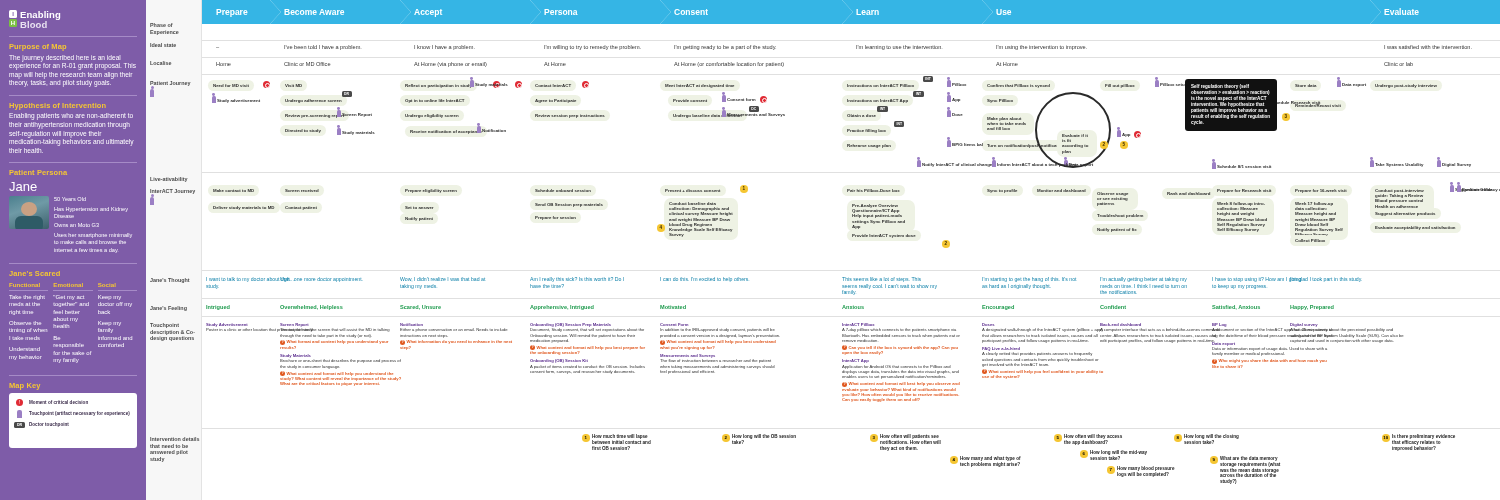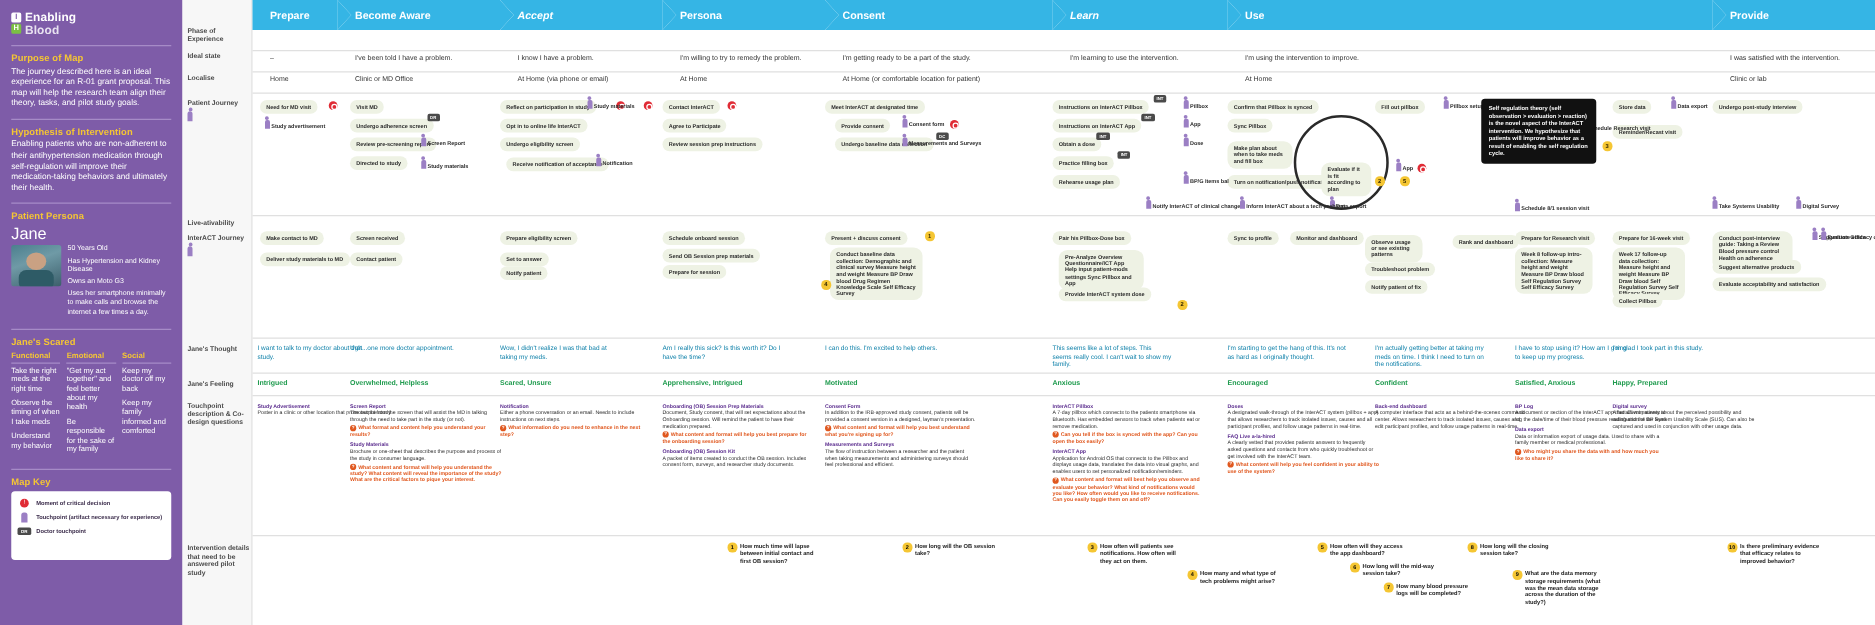--- a/index.html
+++ b/index.html
@@ -204,35 +204,35 @@
   <div class="hline" style="top:316px"></div>
   <div class="hline" style="top:428px"></div>
 
   <div id="phases">
       <div class="chev first" style="left: 0px; width: 68px; z-index: 20;"><span>Prepare</span></div>
       <div class="ideal" style="left: 14px;">–</div>
       <div class="locale" style="left: 14px;">Home</div>
       <div class="chev" style="left: 68px; width: 130px; z-index: 19;"><span>Become Aware</span></div>
       <div class="ideal" style="left: 82px;">I've been told I have a problem.</div>
       <div class="locale" style="left: 82px;">Clinic or MD Office</div>
-      <div class="chev" style="left: 198px; width: 130px; z-index: 18; font-style: italic;"><span>Accept</span></div>
+      <div class="chev" style="left: 198px; width: 130px; z-index: 18;"><span>Accept</span></div>
       <div class="ideal" style="left: 212px;">I know I have a problem.</div>
       <div class="locale" style="left: 212px;">At Home (via phone or email)</div>
       <div class="chev" style="left: 328px; width: 130px; z-index: 17;"><span>Persona</span></div>
       <div class="ideal" style="left: 342px;">I'm willing to try to remedy the problem.</div>
       <div class="locale" style="left: 342px;">At Home</div>
       <div class="chev" style="left: 458px; width: 182px; z-index: 16;"><span>Consent</span></div>
       <div class="ideal" style="left: 472px;">I'm getting ready to be a part of the study.</div>
       <div class="locale" style="left: 472px;">At Home (or comfortable location for patient)</div>
-      <div class="chev" style="left: 640px; width: 140px; z-index: 15; font-style: italic;"><span>Learn</span></div>
+      <div class="chev" style="left: 640px; width: 140px; z-index: 15;"><span>Learn</span></div>
       <div class="ideal" style="left: 654px;">I'm learning to use the intervention.</div>
       <div class="chev" style="left: 780px; width: 388px; z-index: 14;"><span>Use</span></div>
       <div class="ideal" style="left: 794px;">I'm using the intervention to improve.</div>
       <div class="locale" style="left: 794px;">At Home</div>
-      <div class="chev" style="left: 1168px; width: 130px; z-index: 13;"><span>Provide</span></div>
+      <div class="chev" style="left: 1168px; width: 130px; z-index: 13;"><span>Evaluate</span></div>
       <div class="ideal" style="left: 1182px;">I was satisfied with the intervention.</div>
       <div class="locale" style="left: 1182px;">Clinic or lab</div>
     </div>
   <div id="patient-row">
       <div class="node" style="left: 6px; top: 80px;">Need for MD visit</div>
       <div class="cd" style="left: 60.8px; top: 81px;"></div>
       <div class="node" style="left: 78px; top: 80px;">Visit MD</div>
       <div class="node" style="left: 78px; top: 95px;">Undergo adherence screen</div>
       <div class="tag" style="left: 139.6px; top: 91px;">DR</div>
       <div class="node" style="left: 78px; top: 110px;">Review pre-screening report</div>

